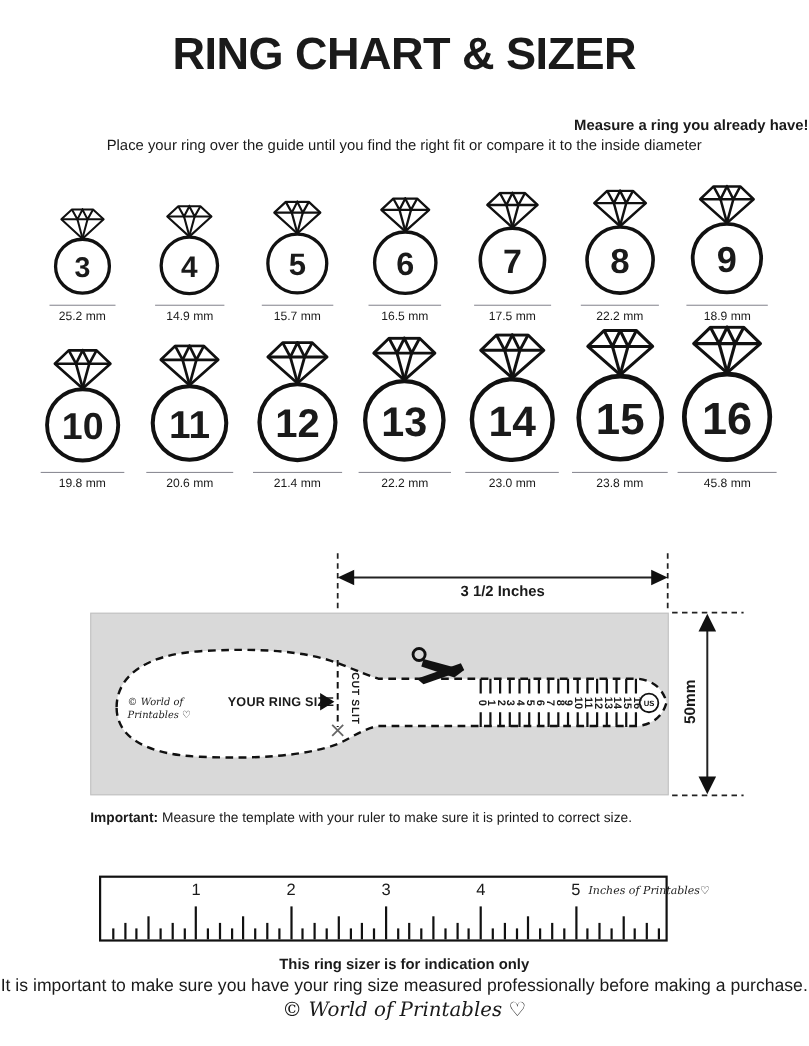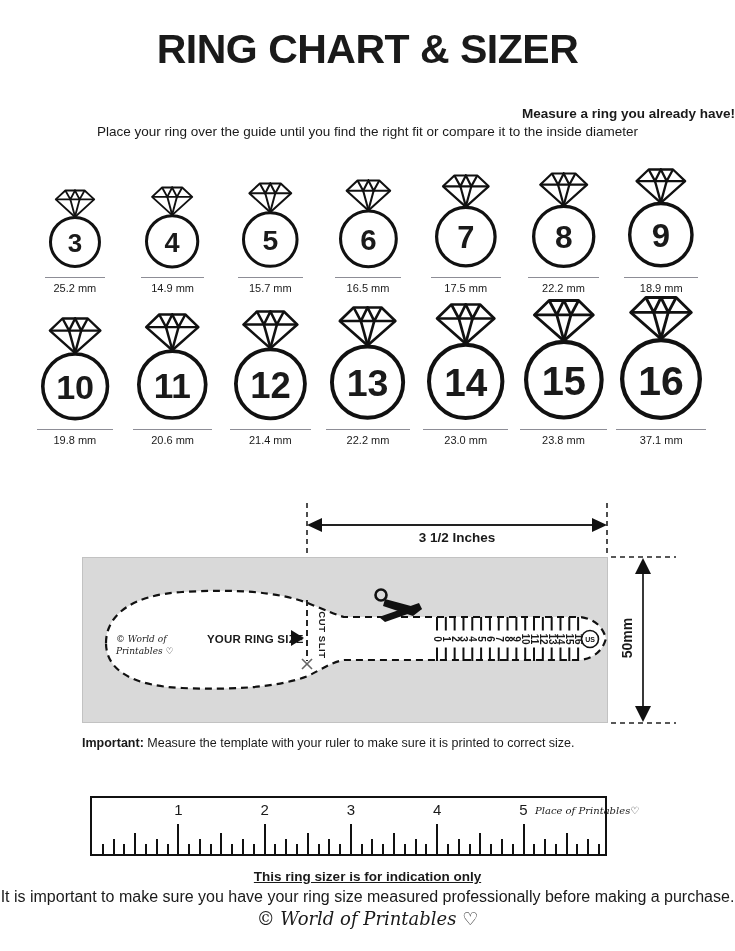--- a/index.html
+++ b/index.html
@@ -35,21 +35,21 @@
   .scale-num{position:absolute;width:20px;height:12px;line-height:12px;text-align:center;
              font-size:10px;font-weight:bold;transform:rotate(90deg);}
 
   .important{position:absolute;left:82px;top:736px;font-size:12.5px;margin:0;}
 
   .ruler{position:absolute;left:90px;top:796px;width:517px;height:60px;border:2px solid #111;box-sizing:border-box;background:#fff;}
   .ruler-tick{position:absolute;bottom:0;width:2px;background:#111;}
   .ruler-num{position:absolute;top:3px;font-size:15px;transform:translateX(-50%);}
   .ruler-brand{position:absolute;left:443px;top:7px;font-size:10px;white-space:nowrap;}
 
-  .foot-bold{top:869px;left:0;font-size:13.5px;font-weight:bold;text-decoration:underline;}
+  .foot-bold{top:869px;left:0;font-size:13.5px;font-weight:bold;}
   .foot-line{top:888px;left:0;font-size:16px;}
   .foot-brand{top:908px;left:0;font-size:18px;}
 </style>
 </head>
 <body>
 
 <div class="page">
 
   <div class="abs center title">RING CHART &amp; SIZER</div>
   <div class="abs center sub-bold">Measure a ring you already have!</div>
@@ -231,21 +231,21 @@
         <svg width="91.9822" height="128.9733" viewBox="0 0 91.9822 128.9733">
           <polygon points="30.824393,1.5 61.157807000000005,1.5 76.32451400000001,16.396440000000002 45.9911,42.9911 15.657686000000002,16.396440000000002" fill="none" stroke="#111" stroke-width="2.8693770000000005" stroke-linejoin="round"></polygon>
           <polyline points="30.824393,1.5 38.711080640000006,16.396440000000002 45.9911,1.5 53.27111936,16.396440000000002 61.157807000000005,1.5" fill="none" stroke="#111" stroke-width="2.8693770000000005"></polyline>
           <line x1="15.657686000000002" y1="16.396440000000002" x2="76.32451400000001" y2="16.396440000000002" stroke="#111" stroke-width="2.8693770000000005"></line>
           <line x1="38.711080640000006" y1="16.396440000000002" x2="45.9911" y2="42.4911" stroke="#111" stroke-width="2.8693770000000005"></line>
           <line x1="53.27111936" y1="16.396440000000002" x2="45.9911" y2="42.4911" stroke="#111" stroke-width="2.8693770000000005"></line>
           <circle cx="45.9911" cy="82.9822" r="38.859562800000006" fill="#fff" stroke="#111" stroke-width="4.2630744"></circle>
           <text x="45.9911" y="98.558818" text-anchor="middle" font-size="40.9911" font-family="Liberation Sans, sans-serif" font-weight="bold" fill="#1a1a1a">16</text>
         </svg>
         <div class="ring-underline" style="width: 89.9822px;"></div>
-        <div class="ring-mm">37.1 mm</div>
+        <div class="ring-mm">45.8 mm</div>
       </div>
     </div>
 
   <div class="sizer">
     <div class="graybox"></div>
 
     <svg class="sizer-svg" viewBox="0 0 735 250">
 
       <line x1="307" y1="8" x2="307" y2="60" stroke="#222" stroke-width="1.6" stroke-dasharray="5 4"></line>
       <line x1="607" y1="8" x2="607" y2="60" stroke="#222" stroke-width="1.6" stroke-dasharray="5 4"></line>
@@ -407,20 +407,20 @@
         <div class="ruler-tick" style="left: 495.225px; height: 15px;"></div>
         <div class="ruler-tick" style="left: 506.012px; height: 10.5px;"></div>
       </div>
     <div id="ruler-numbers">
         <span class="ruler-num" style="left: 86.3px;">1</span>
         <span class="ruler-num" style="left: 172.6px;">2</span>
         <span class="ruler-num" style="left: 258.9px;">3</span>
         <span class="ruler-num" style="left: 345.2px;">4</span>
         <span class="ruler-num" style="left: 431.5px;">5</span>
       </div>
-    <span class="ruler-brand script">Place of Printables♡</span>
+    <span class="ruler-brand script">Inches of Printables♡</span>
   </div>
 
   <div class="abs center foot-bold">This ring sizer is for indication only</div>
   <div class="abs center foot-line">It is important to make sure you have your ring size measured professionally before making a purchase.</div>
   <div class="abs center foot-brand script">© World of Printables ♡</div>
 
 </div>
 
 </body></html>

